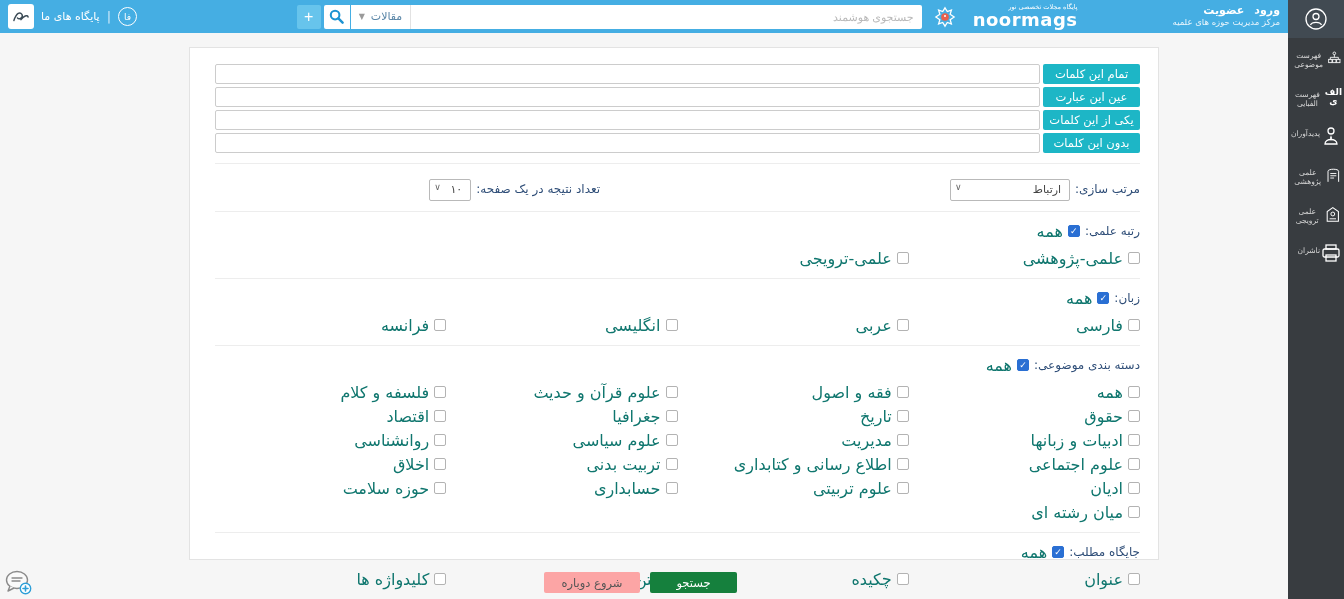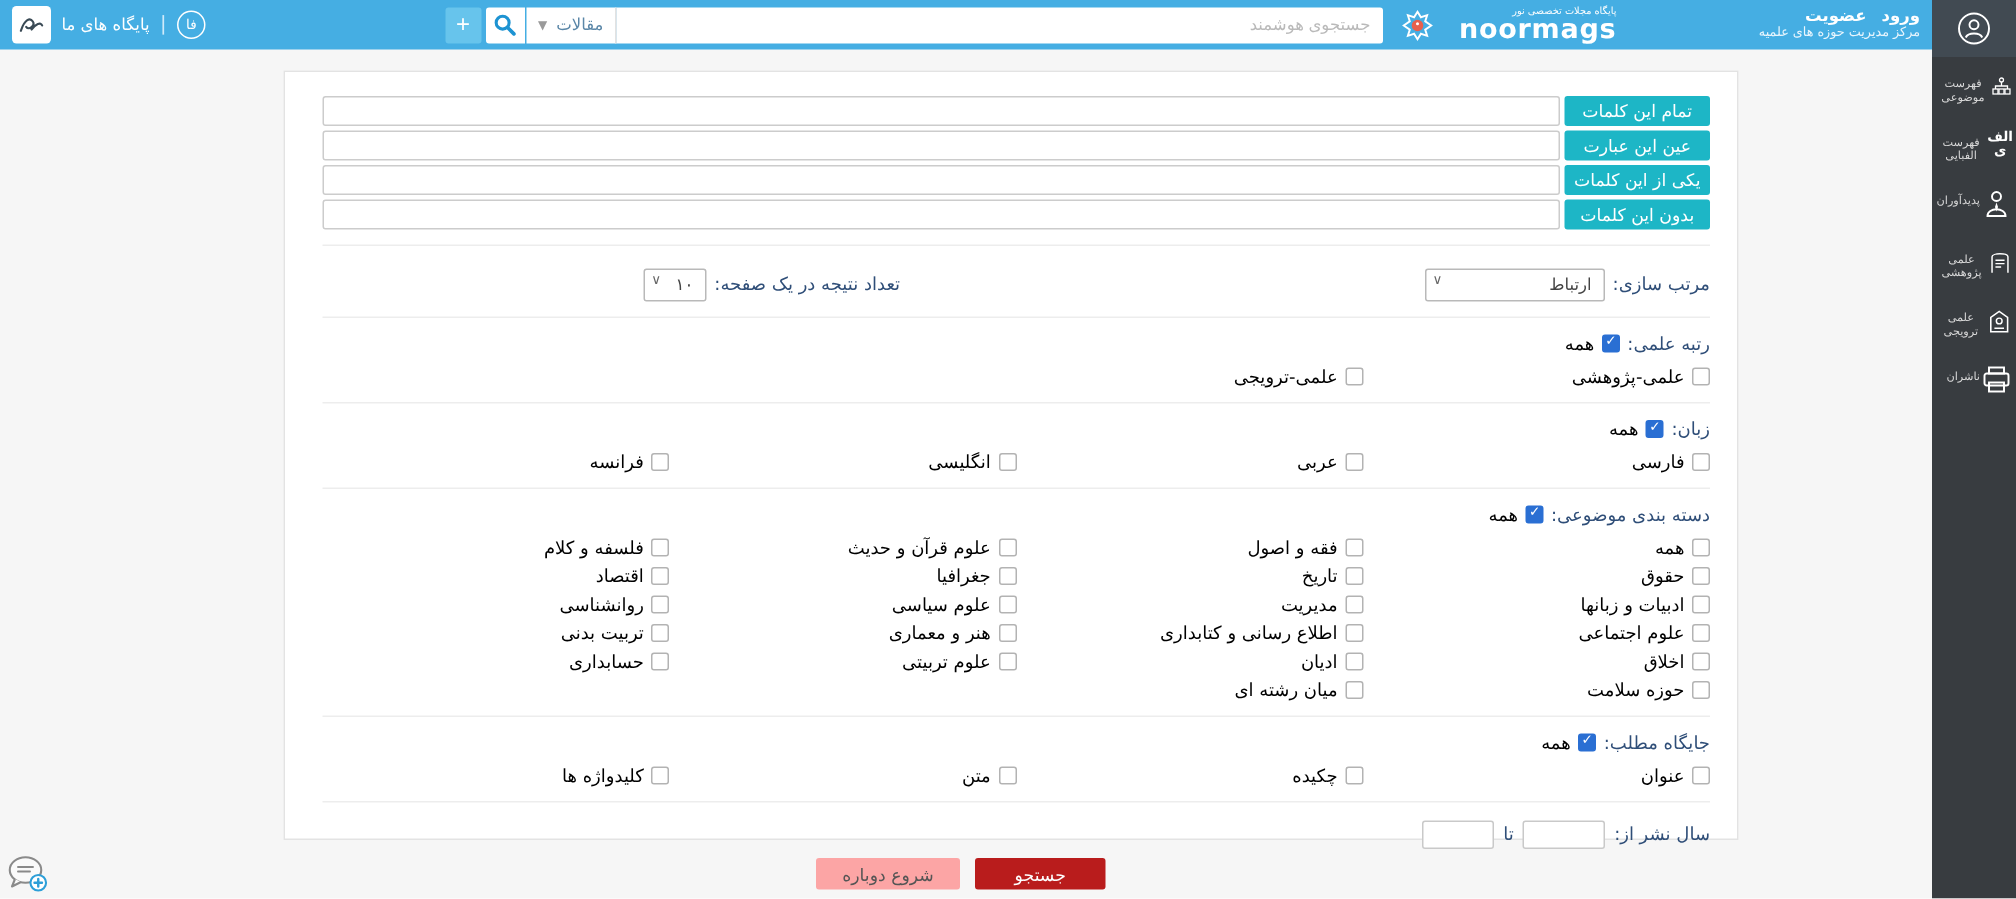--- a/index.html
+++ b/index.html
@@ -92,31 +92,31 @@
 
   .sec-head { display:flex; align-items:center; gap:5px; margin:4px 0 8px; }
   .sec-label { color:#2f4e78; font-size:12px; }
   .chk { display:inline-flex; align-items:center; gap:5px; cursor:pointer; }
   .box {
     width:12px; height:12px; border:1px solid #b3b3b3; border-radius:2px; background:#fff;
     display:inline-flex; align-items:center; justify-content:center; flex:none;
   }
   .box.checked { background:#2a6fd3; border-color:#2a6fd3; }
   .box.checked::after { content:"✓"; color:#fff; font-size:9px; line-height:1; }
-  .chk .txt { color:#000000; font-size:12px; }
+  .chk .txt { color:#0f766e; font-size:16px; }
   .chk-grid { display:grid; grid-template-columns:repeat(4,1fr); row-gap:5px; margin-bottom:6px; }
 
   .year-row { display:flex; align-items:center; gap:6px; margin:12px 0 14px; }
   .year-input { width:55px; height:19px; border:1px solid #c9c9c9; border-radius:2px; outline:none; padding:0 4px; }
   .year-input.small { width:48px; }
 
   
   .actions { position:absolute; top:572px; left:544px; display:flex; direction:ltr; gap:10px; }
   .btn-reset { width:96px; height:21px; background:#fca5a5; border:none; border-radius:2px; color:#555; font-size:11.5px; font-family:inherit; cursor:pointer; }
-  .btn-submit { width:87px; height:21px; background:#b91c1c; border:none; border-radius:2px; color:#fff; font-size:11.5px; font-family:inherit; cursor:pointer; }
+  .btn-submit { width:87px; height:21px; background:#15803d; border:none; border-radius:2px; color:#fff; font-size:11.5px; font-family:inherit; cursor:pointer; }
 
   .fab { position:absolute; left:4px; bottom:2px; width:30px; height:28px; cursor:pointer; }
 </style>
 </head>
 <body>
 
 <header class="topbar">
   <div class="account">
     <div class="account-links">
       <span>ورود</span>
@@ -382,24 +382,20 @@
         <label class="chk">
           <span class="box"></span>
           <span class="txt">علوم اجتماعی</span>
         </label>
         <label class="chk">
           <span class="box"></span>
           <span class="txt">اطلاع رسانی و کتابداری</span>
         </label>
         <label class="chk">
           <span class="box"></span>
-          <span class="txt">هنر و معماری</span>
-        </label>
-        <label class="chk">
-          <span class="box"></span>
           <span class="txt">تربیت بدنی</span>
         </label>
         <label class="chk">
           <span class="box"></span>
           <span class="txt">اخلاق</span>
         </label>
         <label class="chk">
           <span class="box"></span>
           <span class="txt">ادیان</span>
         </label>

